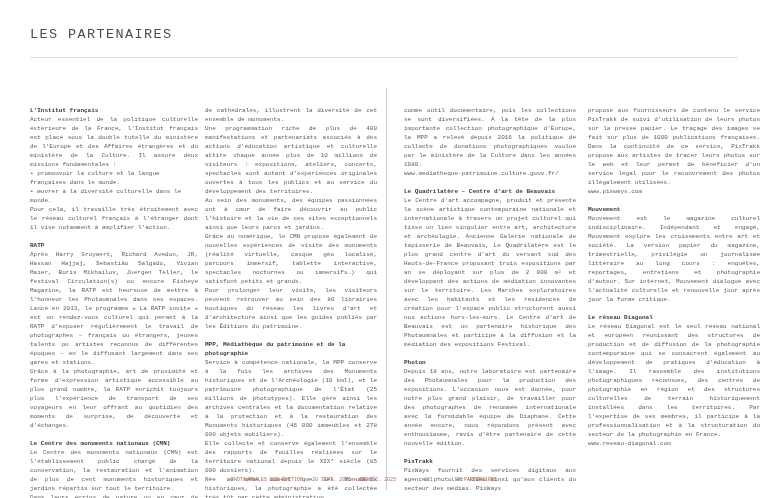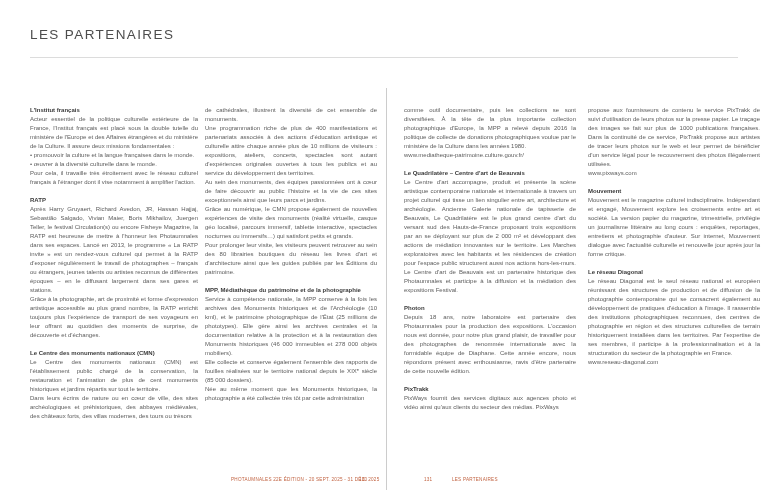--- a/index.html
+++ b/index.html
@@ -5,21 +5,21 @@
   html, body {
     margin: 0;
     padding: 0;
     background: #ffffff;
   }
   .spread {
     position: relative;
     width: 768px;
     height: 498px;
     background: #ffffff;
-    font-family: Liberation Sans, sans-serif;
+    font-family: Liberation Mono, monospace;
     overflow: hidden;
     border-radius: 22px;
   }
   .page-title {
     position: absolute;
     left: 30px;
     top: 27px;
     font-size: 13.5px;
     font-weight: 400;
     letter-spacing: 1.4px;

